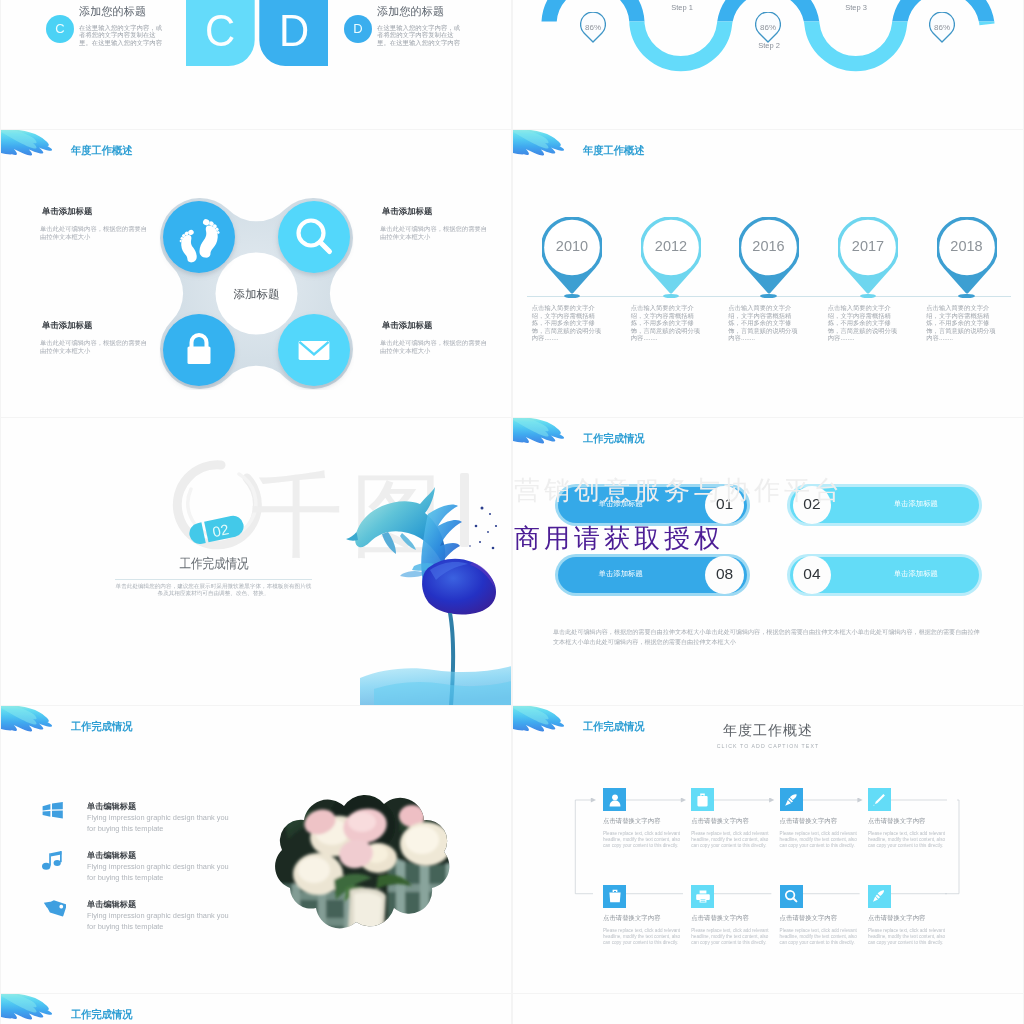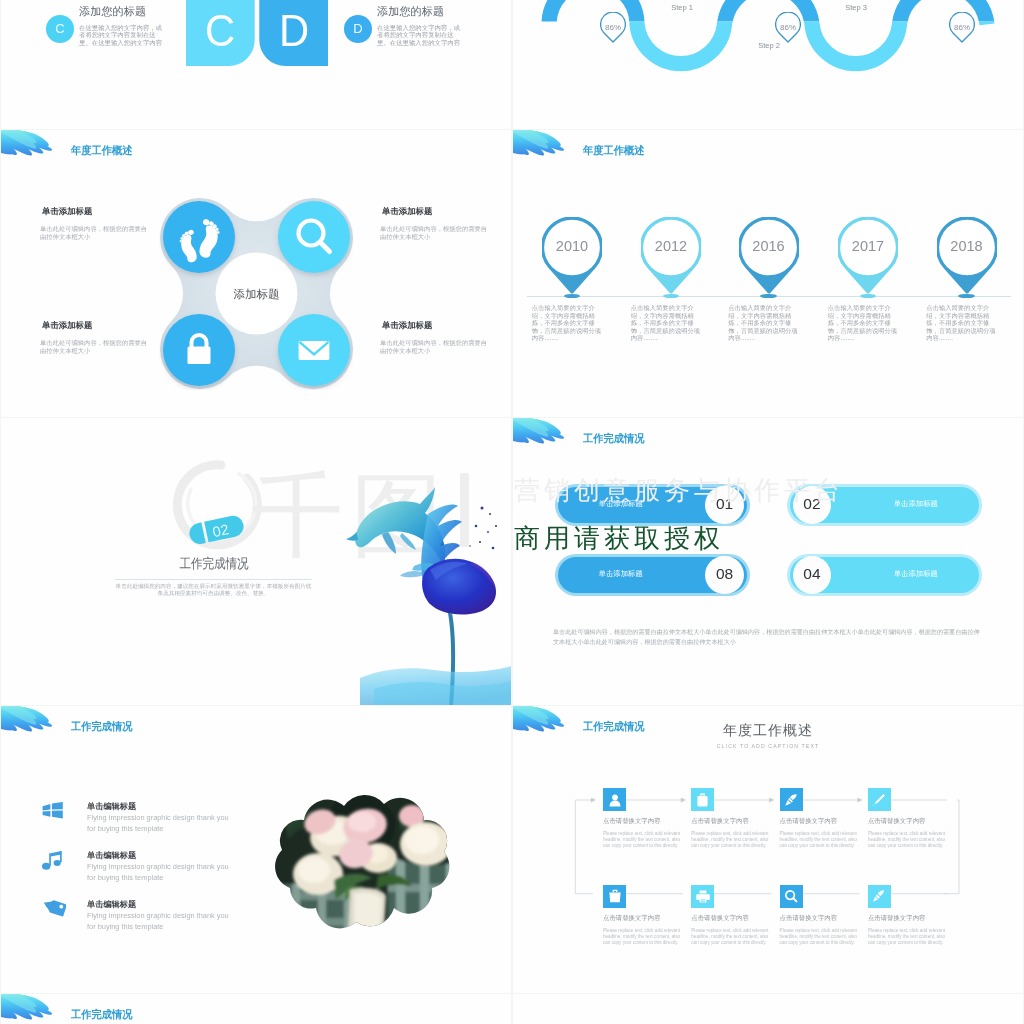--- a/index.html
+++ b/index.html
@@ -34,21 +34,21 @@
   .badge-c{left:45px;top:173px;background:#4bd2f5;}
   .badge-d{left:343px;top:173px;background:#3aaeee;}
   .s1-txt{position:absolute;width:87px;}
   .s1-txt-l{left:78px;top:162px;}
   .s1-txt-r{left:376px;top:162px;}
   .s1-h{font-size:11px;font-weight:normal;color:#58606a;letter-spacing:.2px;}
   .s1-b{font-size:6.4px;color:#9aa0a8;line-height:7.3px;margin-top:5px;}
 
   
   .wave{position:absolute;left:0;top:0;overflow:visible;}
-  .s2-pin{position:absolute;width:26px;height:32px;margin-left:20px;}
+  .s2-pin{position:absolute;width:26px;height:32px;}
   .s2-pin-0{left:67px;top:170px;}
   .s2-pin-1{left:242px;top:170px;}
   .s2-pin-2{left:416px;top:170px;}
   .s2-pct{position:absolute;left:0;top:15.6px;width:26px;text-align:center;
           font-size:8px;color:#8f949c;line-height:0;}
   .s2-lbl{position:absolute;font-size:7.5px;color:#8a9099;white-space:nowrap;
           transform:translateX(-50%);}
   .s2-lbl-0{left:169px;top:161px;}
   .s2-lbl-1{left:256px;top:199px;text-align:center;}
   .s2-lbl-2{left:343px;top:161px;}
@@ -135,21 +135,21 @@
   .pn-sq{width:23.2px;height:23.2px;display:flex;align-items:center;justify-content:center;}
   .pn-dark{background:#35a9e8;}
   .pn-light{background:#63dcf7;}
   .pn-h{margin-top:6px;font-size:6.4px;color:#8e949b;white-space:nowrap;}
   .pn-b{margin-top:5px;width:79px;font-size:4.6px;line-height:6.1px;color:#bcc1c7;}
 
   
   .wm-logo{position:absolute;left:160px;top:41px;}
   .wm-l1{position:absolute;left:1px;top:55px;font-size:26px;color:#eeeeee;
          letter-spacing:4px;white-space:nowrap;z-index:9;}
-  .wm-l2{position:absolute;left:1px;top:103px;font-size:26px;color:#14532d;
+  .wm-l2{position:absolute;left:1px;top:103px;font-size:26px;color:#4c1d95;
          letter-spacing:4px;white-space:nowrap;z-index:9;}
 </style>
 </head>
 <body>
 
 <div class="grid">
 
   <svg width="0" height="0" style="position:absolute" aria-hidden="true">
     <defs>
       <linearGradient id="brushGrad" x1="0.25" y1="0" x2="0.25" y2="1">

